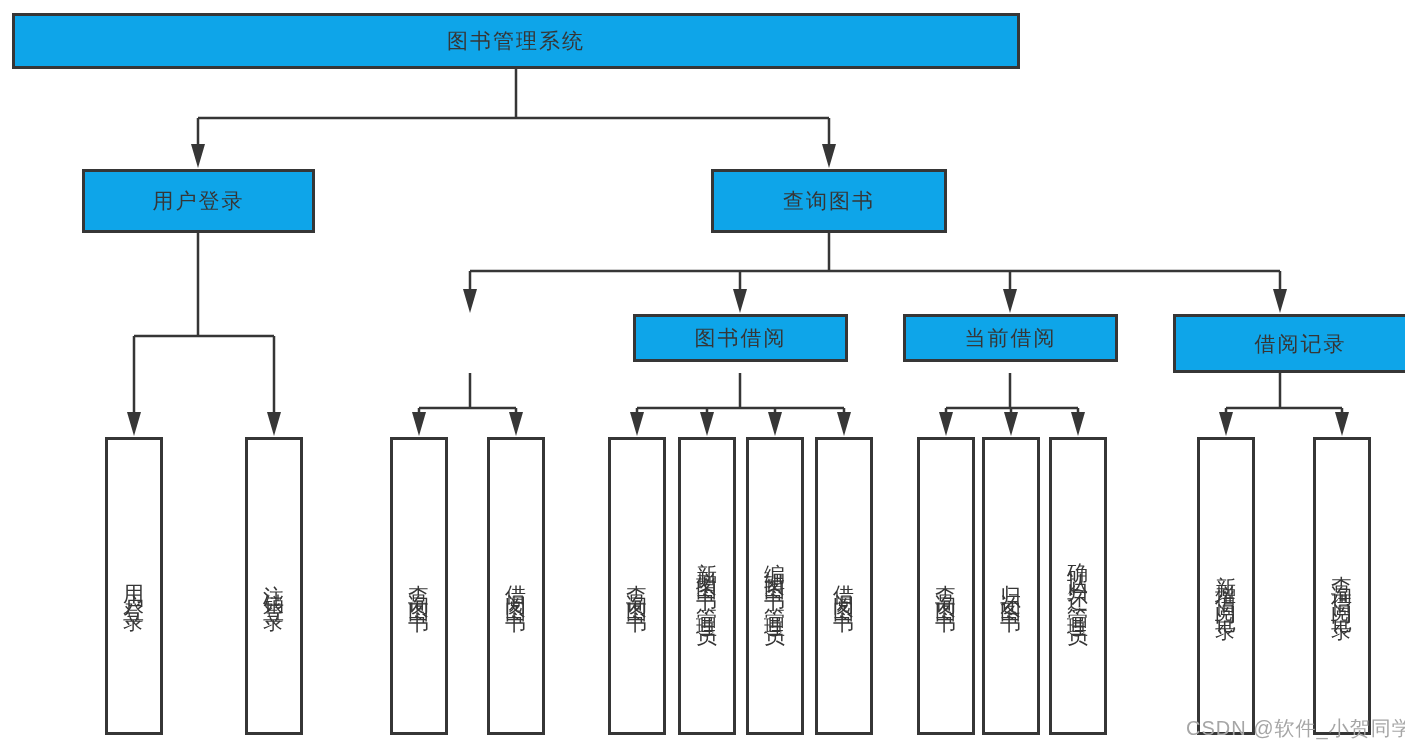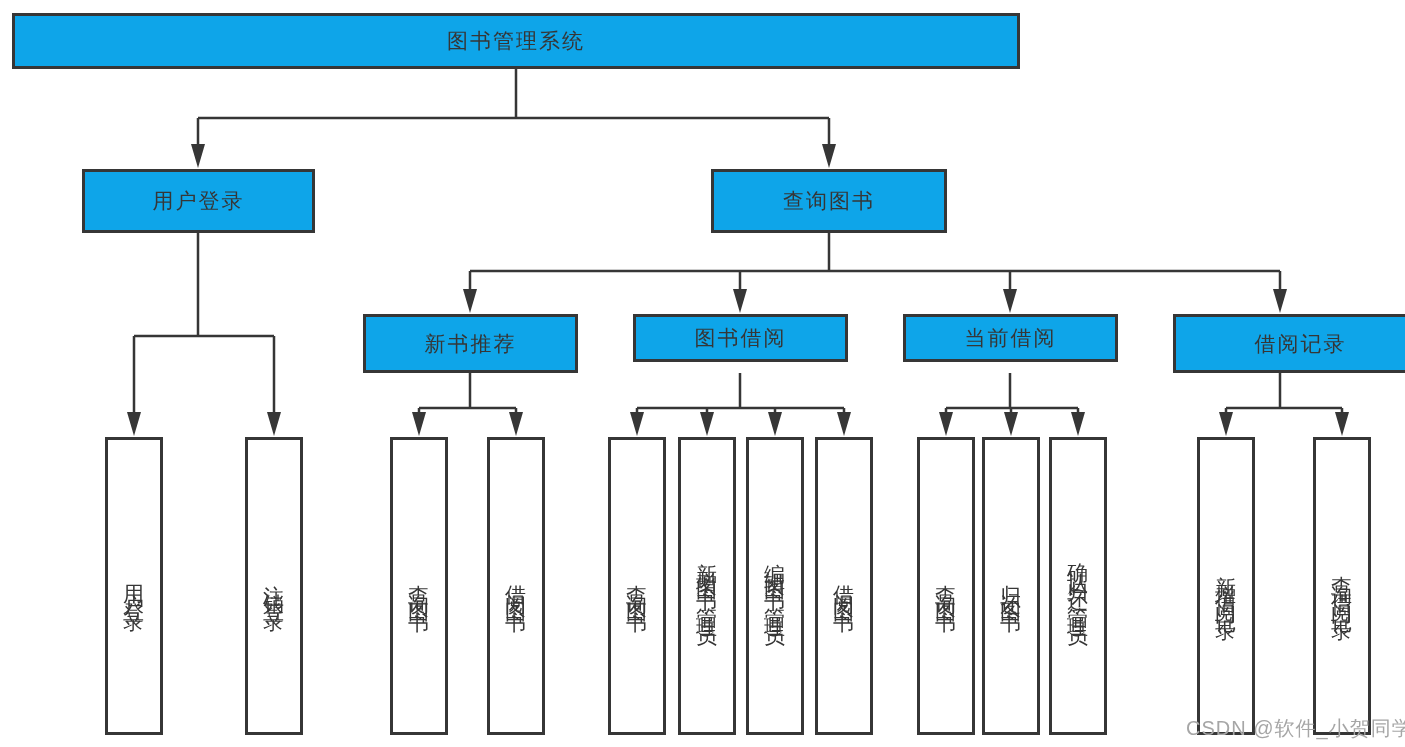--- a/index.html
+++ b/index.html
@@ -68,21 +68,20 @@
       <polygon points="1219,412 1233,412 1226,436"></polygon>
       <polygon points="1335,412 1349,412 1342,436"></polygon>
     </g>
   </svg>
 
   <div class="node" style="left:12px;top:13px;width:1008px;height:56px">图书管理系统</div>
 
   <div class="node" style="left:82px;top:169px;width:233px;height:64px">用户登录</div>
   <div class="node" style="left:711px;top:169px;width:236px;height:64px">查询图书</div>
 
-  <div class="node" style="left:363px;top:314px;width:215px;height:59px">新书推荐</div>
   <div class="node" style="left:633px;top:314px;width:215px;height:48px">图书借阅</div>
   <div class="node" style="left:903px;top:314px;width:215px;height:48px">当前借阅</div>
   <div class="node" style="left:1173px;top:314px;width:255px;height:59px">借阅记录</div>
 
   <div class="leaf" style="left:105px">用户登录</div>
   <div class="leaf" style="left:245px">注销登录</div>
 
   <div class="leaf" style="left:390px">查询图书</div>
   <div class="leaf" style="left:487px">借阅图书</div>
 

